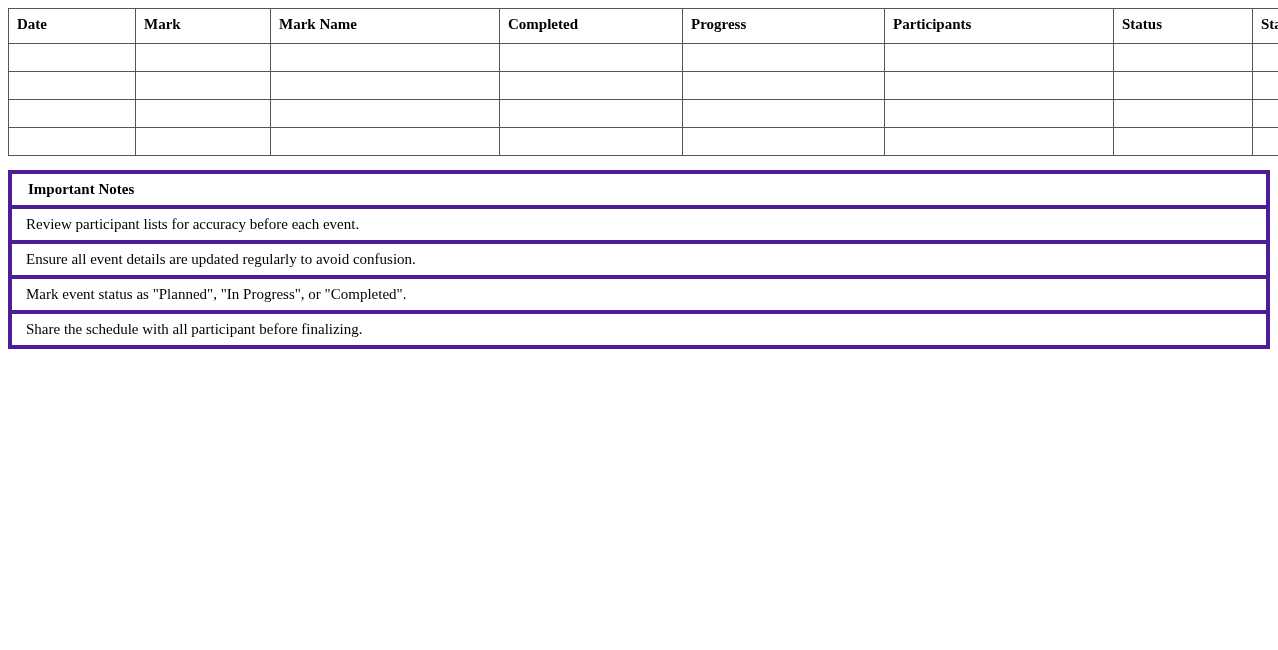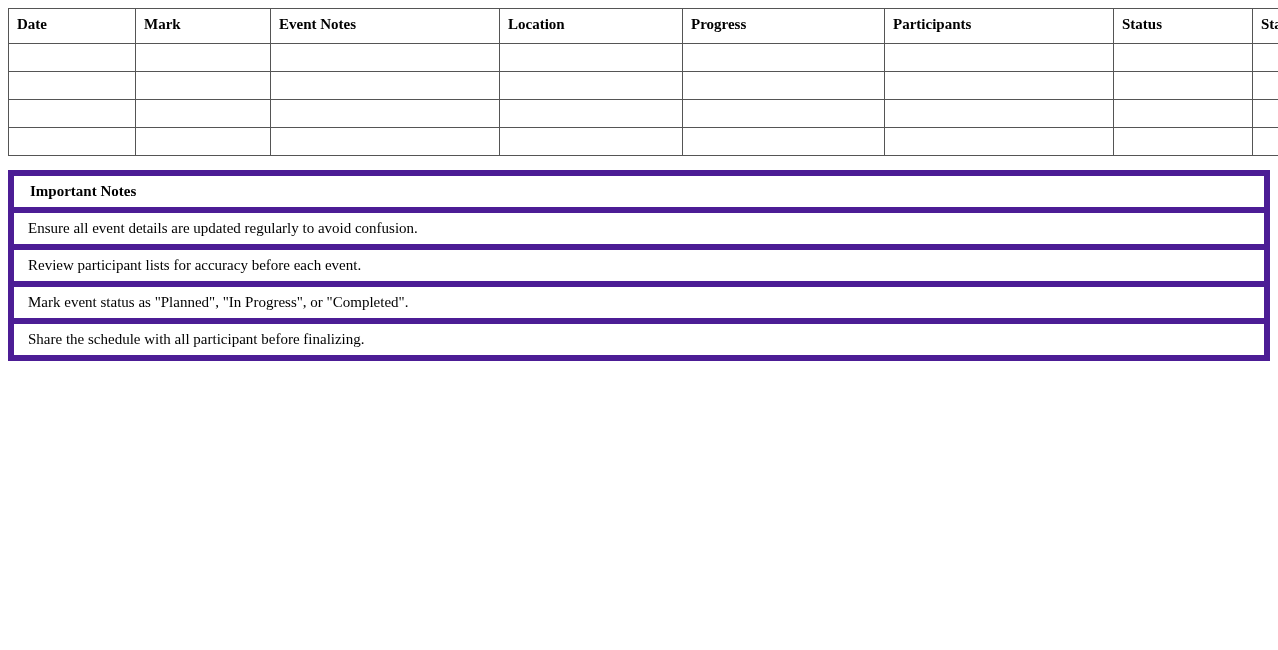--- a/index.html
+++ b/index.html
@@ -39,21 +39,21 @@
     font-weight: bold;
     height: 22px;
   }
   table.schedule-table td {
     height: 15px;
   }
   .spacer {
     height: 14px;
   }
   table.notes-table td {
-    border: 6px solid #4c1d95;
+    border: 4px solid #4c1d95;
     padding: 6px 8px 7px 14px;
     text-align: left;
     vertical-align: middle;
     font-size: 15px;
     line-height: 1.2;
     margin-top: 16px;
   }
   table.notes-table td.notes-head {
     font-weight: bold;
     padding-left: 16px;
@@ -62,22 +62,22 @@
 </head>
 <body>
 
 <div class="page">
 
   <table class="schedule-table">
     <thead>
       <tr>
         <th style="width:110px">Date</th>
         <th style="width:118px">Mark</th>
-        <th style="width:212px">Event Notes</th>
-        <th style="width:166px">Location</th>
+        <th style="width:212px">Mark Name</th>
+        <th style="width:166px">Completed</th>
         <th style="width:185px">Progress</th>
         <th style="width:212px">Participants</th>
         <th style="width:122px">Status</th>
         <th style="width:137px">Status</th>
       </tr>
     </thead>
     <tbody>
       <tr>
         <td></td>
         <td></td>
@@ -122,24 +122,24 @@
   </table>
 
   <div class="spacer"></div>
 
   <table class="notes-table">
     <tbody>
       <tr>
         <td class="notes-head">Important Notes</td>
       </tr>
       <tr>
-        <td>Ensure all event details are updated regularly to avoid confusion.</td>
+        <td>Review participant lists for accuracy before each event.</td>
       </tr>
       <tr>
-        <td>Review participant lists for accuracy before each event.</td>
+        <td>Ensure all event details are updated regularly to avoid confusion.</td>
       </tr>
       <tr>
         <td>Mark event status as "Planned", "In Progress", or "Completed".</td>
       </tr>
       <tr>
         <td>Share the schedule with all participant before finalizing.</td>
       </tr>
     </tbody>
   </table>
 

